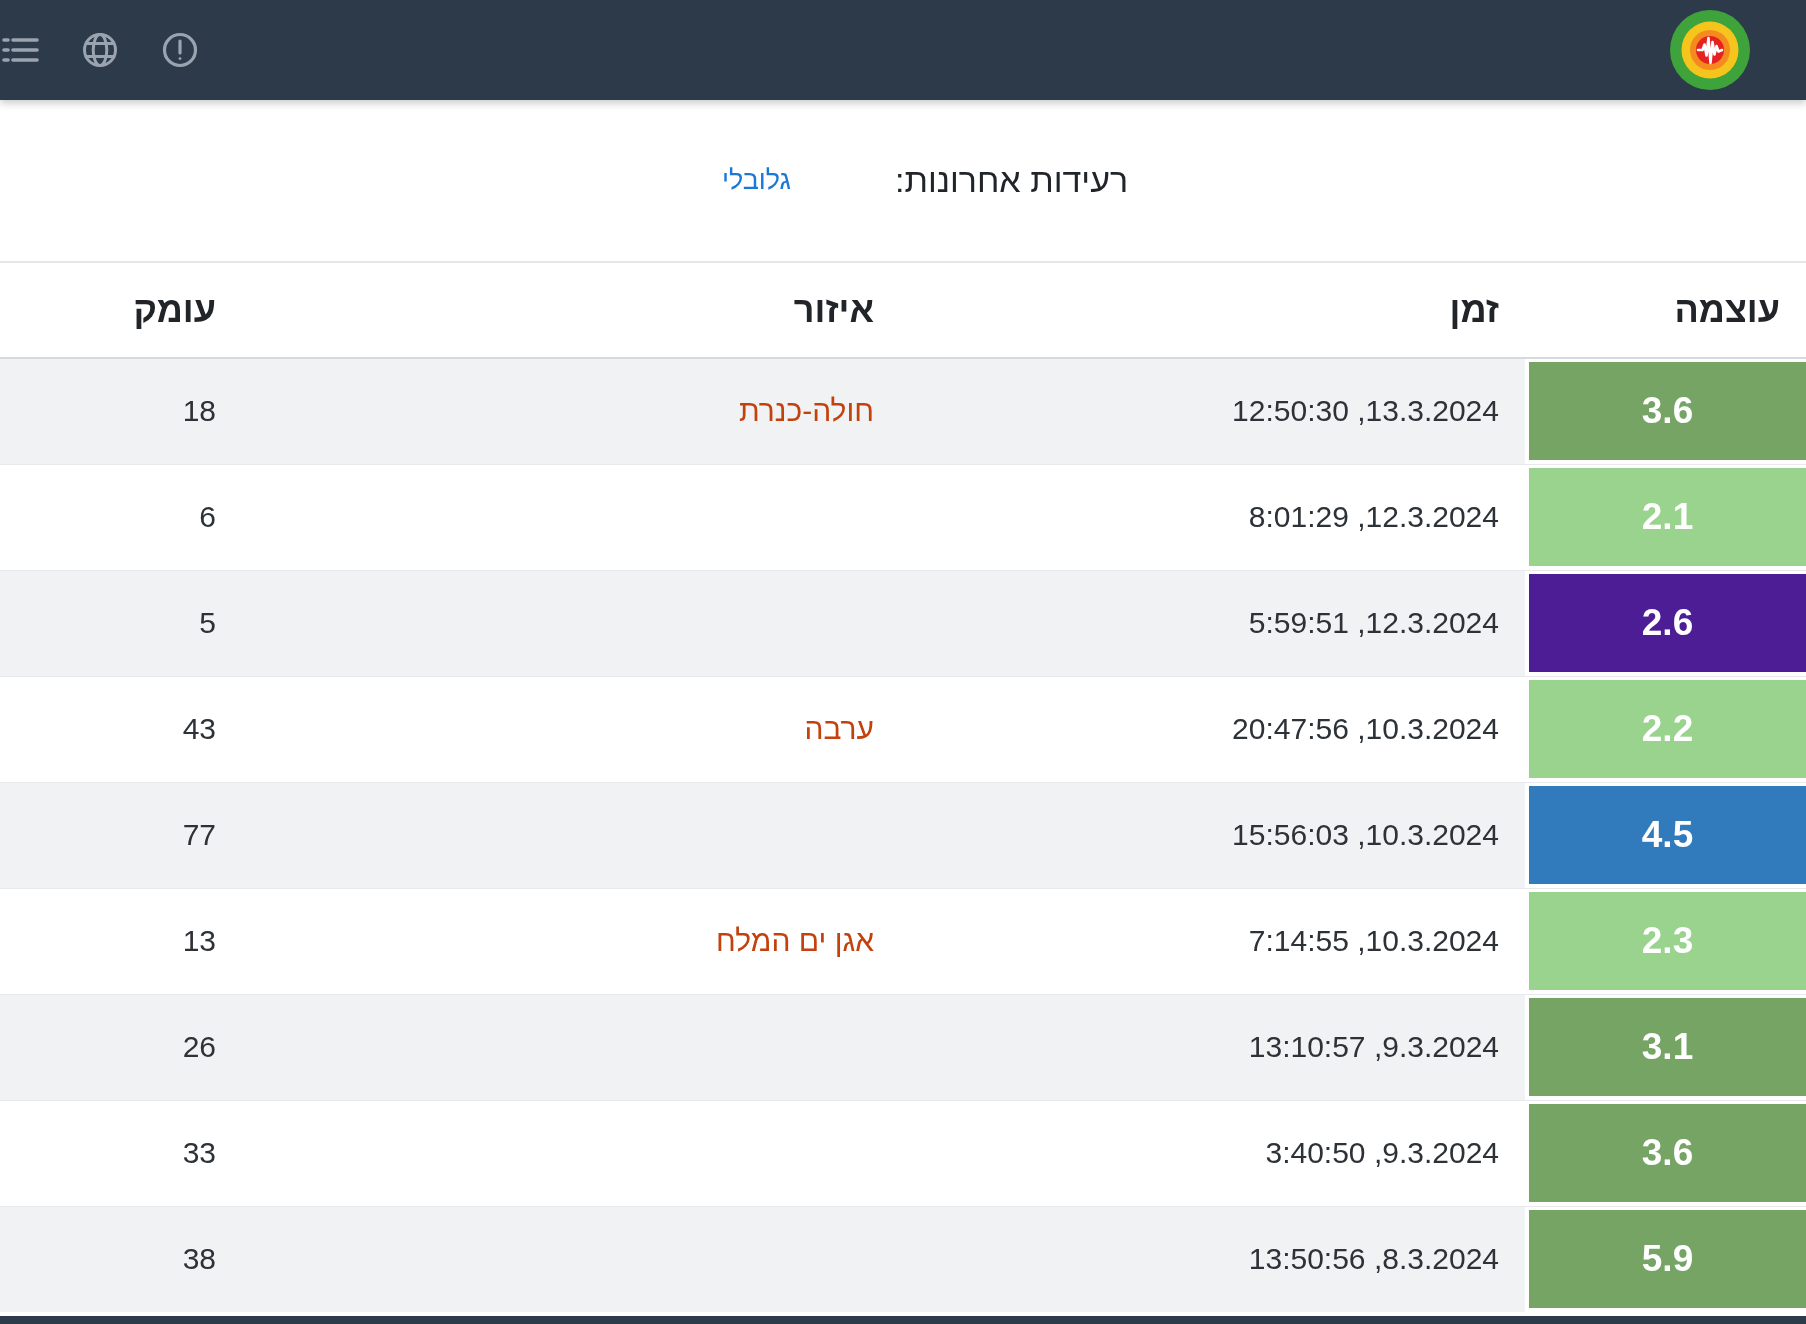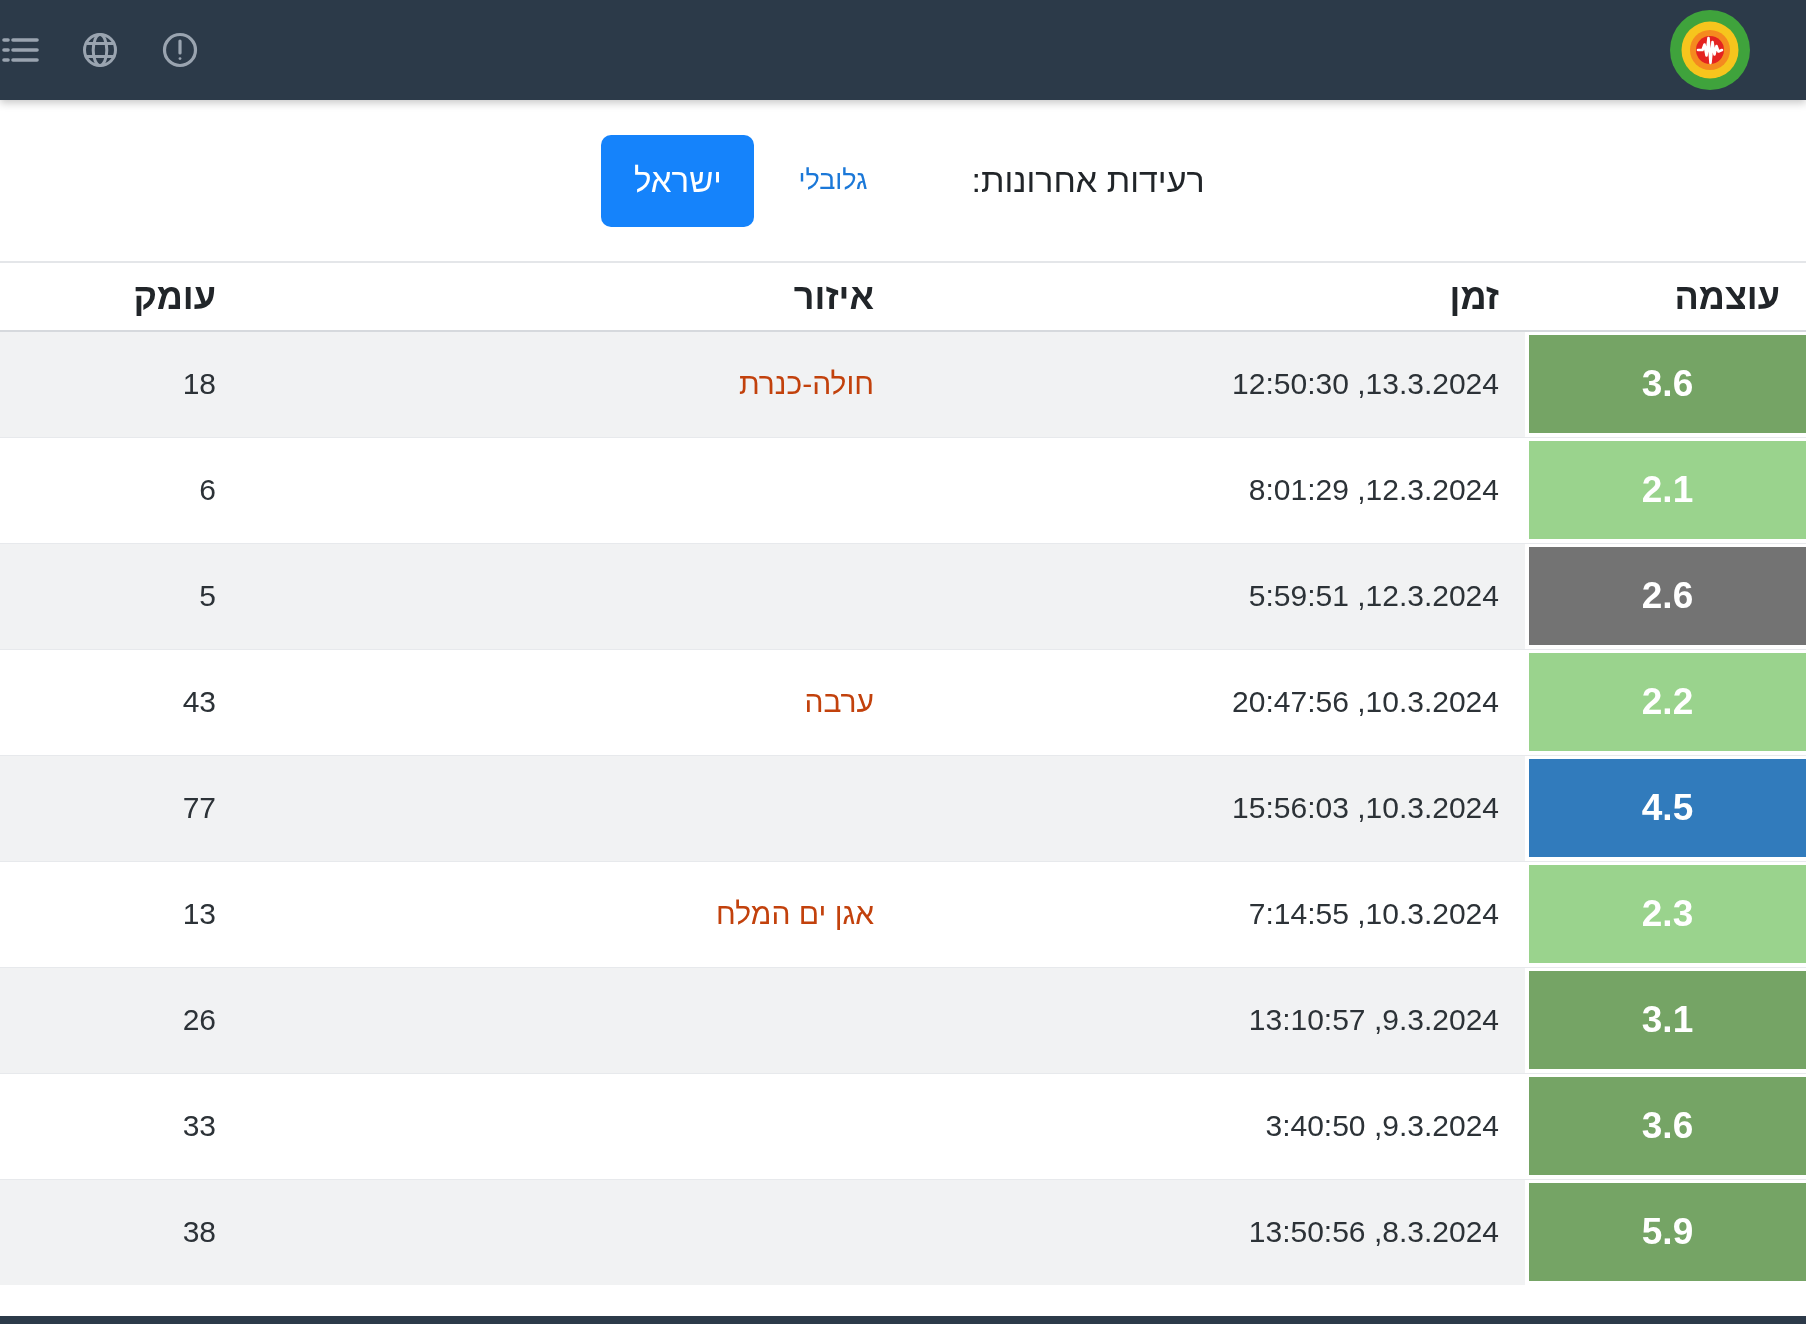--- a/index.html
+++ b/index.html
@@ -24,21 +24,21 @@
   .tab-active { font-size:33px; color:#fff; background:#1583fb; border:none;
     border-radius:10px; width:153px; height:92px; display:flex; align-items:center;
     justify-content:center; cursor:pointer; }
 
   
   table { width:1806px; border-collapse:collapse; table-layout:fixed; direction:rtl; }
   col.c-mag    { width:281px; }
   col.c-time   { width:625px; }
   col.c-region { width:658px; }
   col.c-depth  { width:242px; }
-  thead th { height:68px; font-size:36px; font-weight:700; color:#212529;
+  thead th { height:95px; font-size:36px; font-weight:700; color:#212529;
     text-align:right; padding-left:10px; padding-right:26px;
     border-bottom:2px solid #d6d9dd; background:#fff; vertical-align:middle; }
   tbody td { height:106px; font-size:30px; color:#2c3237; text-align:right;
     padding-right:26px; vertical-align:middle; border-top:1px solid #e7e9ec; }
   tbody tr:nth-child(odd)  td { background:#f1f2f3; }
   tbody tr:nth-child(even) td { background:#ffffff; }
   td.mag-cell { padding:0 !important; background:#fff !important; }
   .mag-badge { height:98px; margin:2px 0 2px 4px; display:flex; align-items:center;
     justify-content:center; font-size:37px; font-weight:700; color:#fff; }
   .region-link { color:#c2410c; text-decoration:none; cursor:pointer; }
@@ -86,21 +86,20 @@
         <circle cx="20" cy="28.6" r="1.4" fill="#9aa4b0" stroke="none"></circle>
       </svg>
     </span>
   </div>
 </div>
 
 <div class="tabs-section">
   <div class="tabs-inner">
     <span class="tabs-label">רעידות אחרונות:</span>
     <a class="tab-link">גלובלי</a>
-    <button class="tab-active">ישראל</button>
   </div>
 </div>
 
 <table>
   <colgroup>
     <col class="c-mag">
       <col class="c-time">
       <col class="c-region">
       <col class="c-depth">
   </colgroup>
@@ -126,21 +125,21 @@
     <td class="mag-cell">
       <div class="mag-badge" style="background: rgb(154, 211, 141);">2.1</div>
     </td>
     <td>12.3.2024, 8:01:29</td>
     <td></td>
     <td>6</td>
   </tr>
 
   <tr>
     <td class="mag-cell">
-      <div class="mag-badge" style="background: #737373;">2.6</div>
+      <div class="mag-badge" style="background: #4c1d95;">2.6</div>
     </td>
     <td>12.3.2024, 5:59:51</td>
     <td></td>
     <td>5</td>
   </tr>
 
   <tr>
     <td class="mag-cell">
       <div class="mag-badge" style="background: rgb(154, 211, 141);">2.2</div>
     </td>

